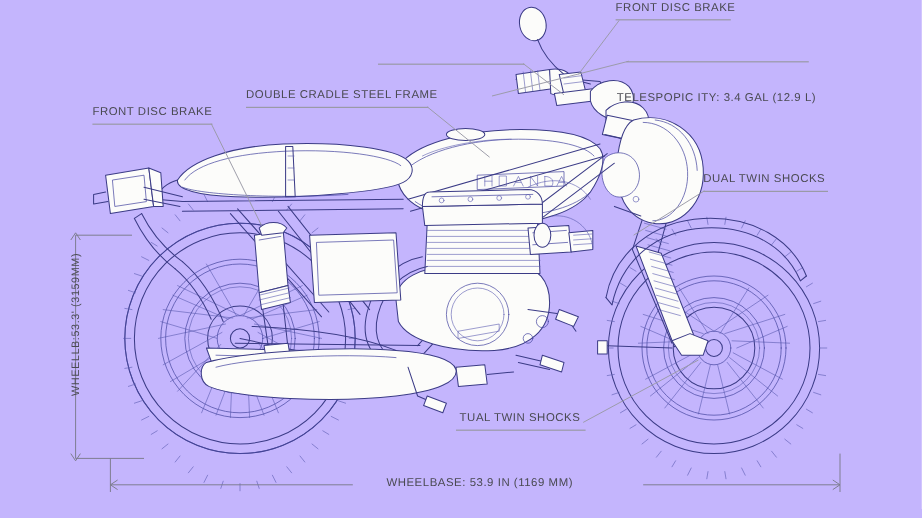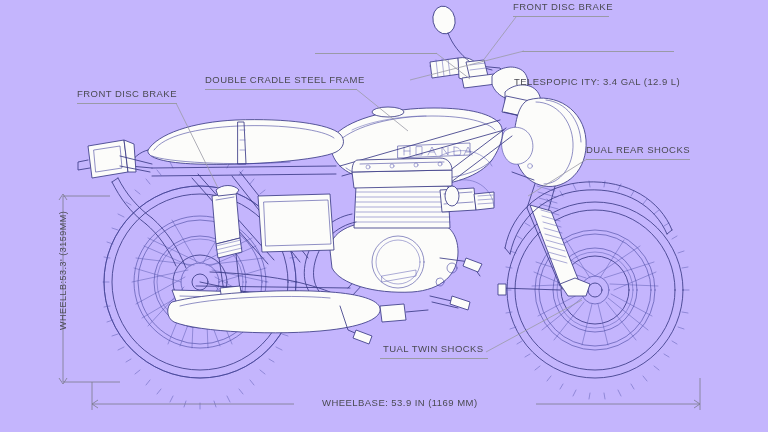--- a/index.html
+++ b/index.html
@@ -367,21 +367,21 @@
 
   <div class="lbl" style="left:514px;top:37px;margin-top:40px;">TELESPOPIC ITY: 3.4 GAL (12.9 L)</div>
   <div class="underline" style="left:522px;top:51px;width:152px;"></div>
 
   <div class="lbl" style="left:205px;top:75px;text-align:center;">DOUBLE CRADLE STEEL FRAME</div>
   <div class="underline" style="left:205px;top:89px;width:152px;"></div>
 
   <div class="lbl" style="left:77px;top:89px;">FRONT DISC BRAKE</div>
   <div class="underline" style="left:77px;top:103px;width:100px;"></div>
 
-  <div class="lbl" style="left:586px;top:145px;">DUAL REAR SHOCKS</div>
+  <div class="lbl" style="left:586px;top:145px;">DUAL TWIN SHOCKS</div>
   <div class="underline" style="left:586px;top:159px;width:104px;"></div>
 
   <div class="lbl" style="left:383px;top:344px;">TUAL TWIN SHOCKS</div>
   <div class="underline" style="left:380px;top:358px;width:108px;"></div>
 
   <div class="vlbl" style="left:58px;top:330px;">WHEELLB:53.3' (3159MM)</div>
 
   <div class="lbl" style="left:303px;top:398px;margin-left:19px;">WHEELBASE: 53.9 IN (1169 MM)</div>
 
 </div>

